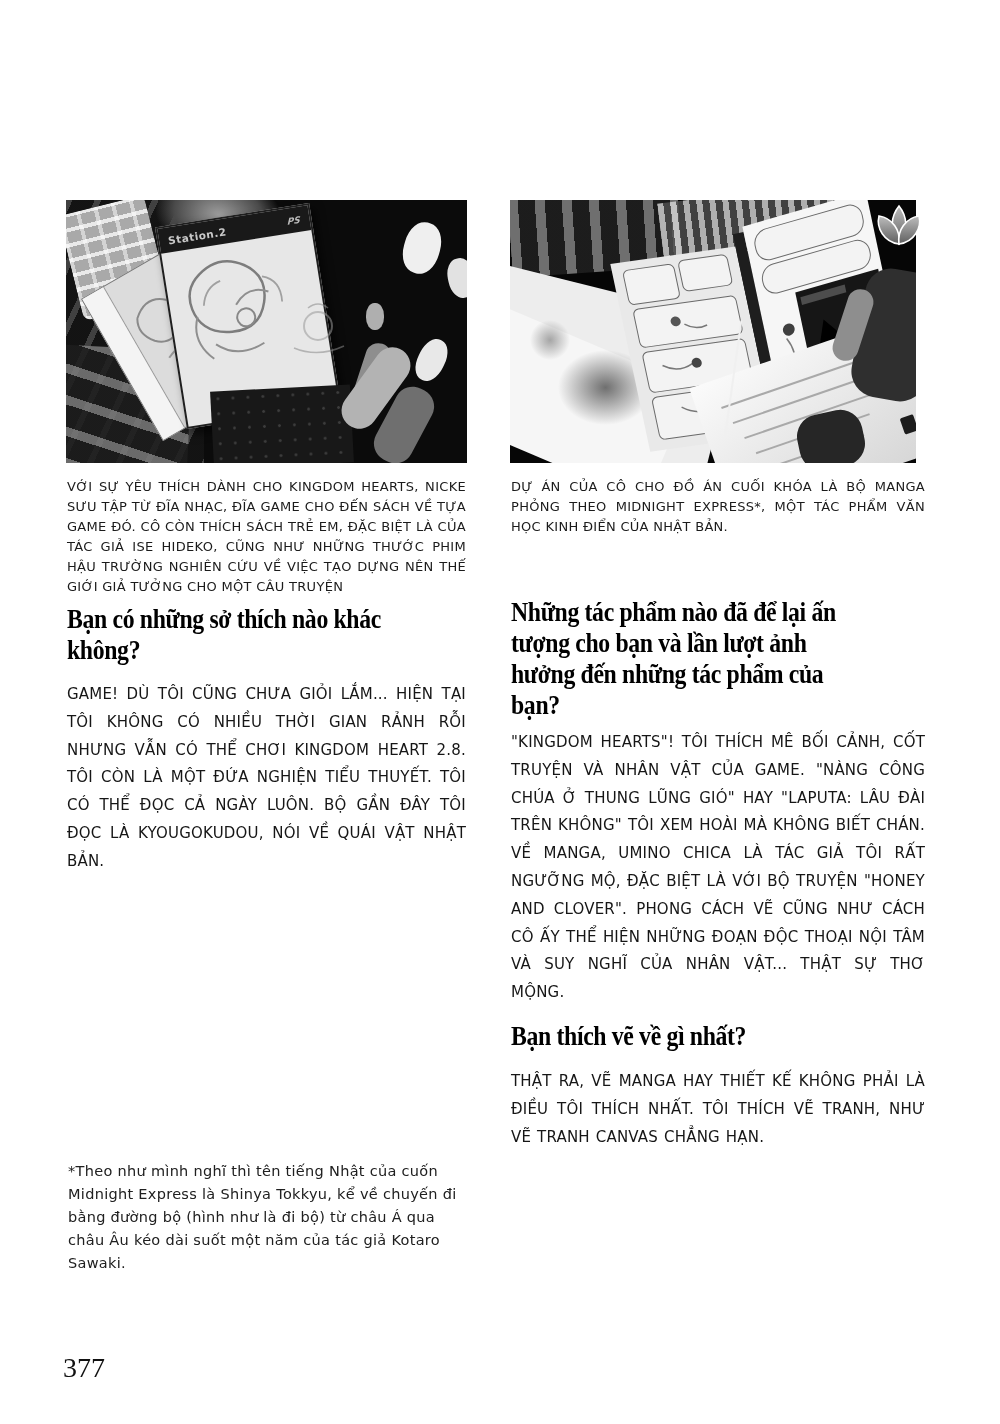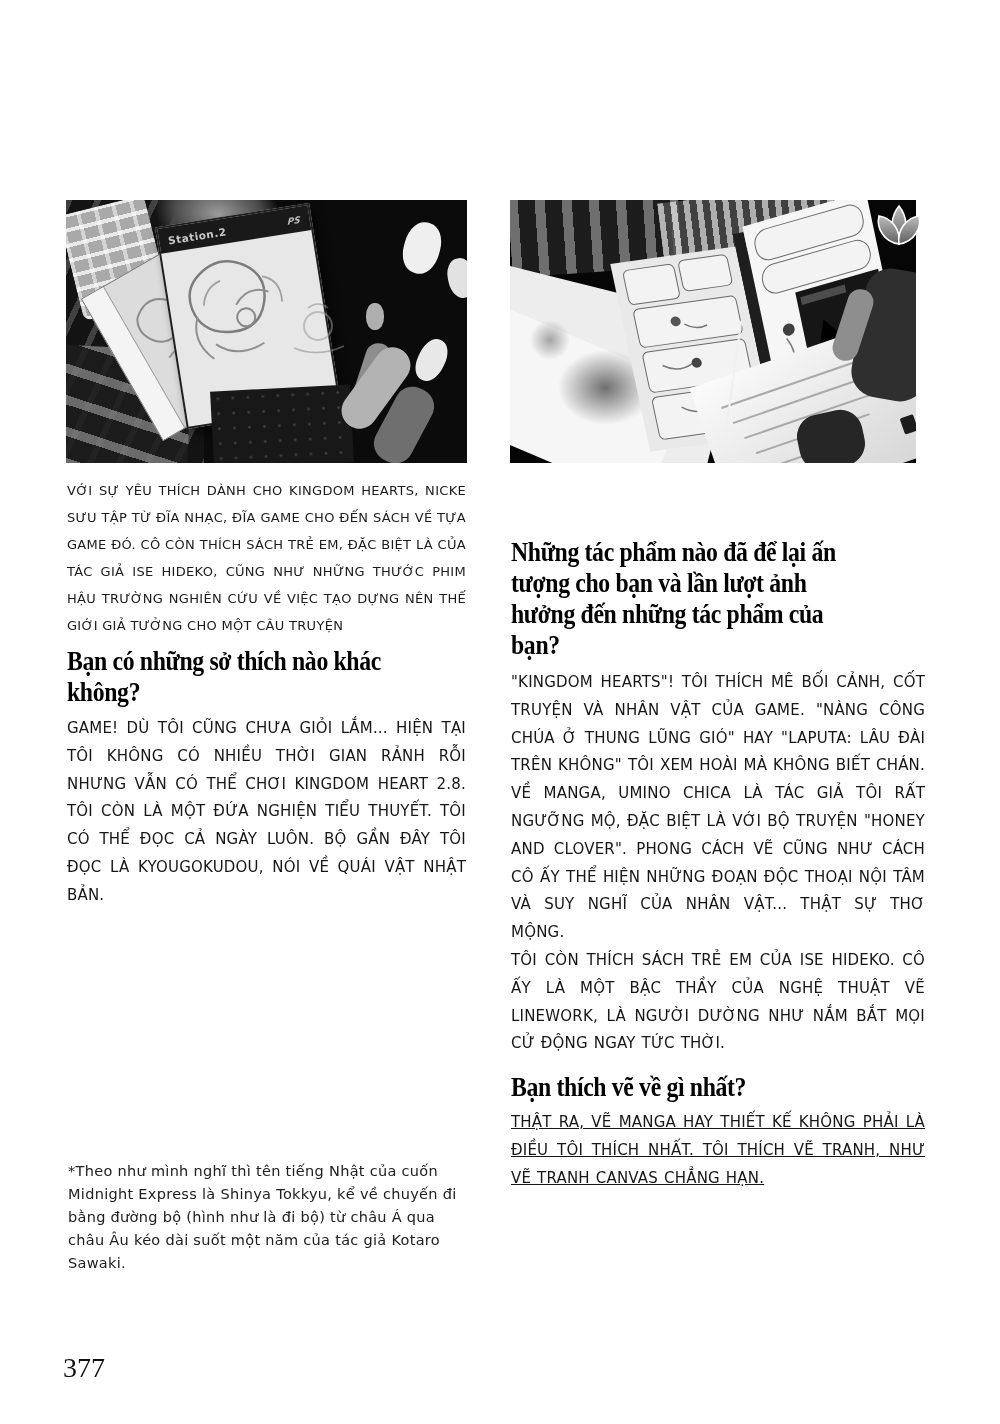--- a/index.html
+++ b/index.html
@@ -66,31 +66,31 @@
   .finger-r{left:330px;top:88px;width:26px;height:74px;border-radius:13px;background:#8e8e8e;transform:rotate(18deg);}
   .thumb-b{left:288px;top:212px;width:66px;height:56px;border-radius:22px;background:#262626;transform:rotate(-12deg);}
   .string{left:222px;top:120px;width:2px;height:120px;background:#f0f0f0;transform:rotate(8deg);}
 
   .lotus{position:absolute;left:868px;top:200px;width:62px;height:58px;}
 
   
   .col{position:absolute;top:477px;}
   .col-left{left:67px;width:399px;}
   .col-right{left:511px;width:414px;}
-  .caption{font-size:13px;line-height:27px;letter-spacing:.3px;text-align:justify;color:#1b1b1b;}
+  .caption{font-size:13px;line-height:20px;letter-spacing:.3px;text-align:justify;color:#1b1b1b;}
   .question{font-family:"Liberation Serif", serif;font-weight:bold;font-size:27px;line-height:31px;
      letter-spacing:-.4px;color:#000;transform:scaleX(.88);transform-origin:left top;}
   .q1{margin-top:7px;}
   .q2{margin-top:60px;}
   .q3{margin-top:14px;}
   .answer{font-size:15px;line-height:27.8px;text-align:justify;letter-spacing:.2px;word-spacing:1px;color:#161616;}
   .answer p{margin:0;}
-  .a1{margin-top:7px;}
+  .a1{margin-top:15px;}
   .a2{margin-top:8px;}
-  .a3{margin-top:6px;text-decoration:underline;}
+  .a3{margin-top:16px;}
   .footnote{position:absolute;left:68px;top:1160px;width:404px;font-size:14.5px;line-height:23px;
      letter-spacing:.3px;color:#202020;}
   .page-number{position:absolute;left:63px;top:1352px;font-family:"Liberation Serif", serif;
      font-size:28px;color:#111;}
   svg{display:block;}
 </style>
 </head>
 <body>
 
 <div class="page">
@@ -200,24 +200,24 @@
 
   <div class="col col-left">
     <div class="caption">VỚI SỰ YÊU THÍCH DÀNH CHO KINGDOM HEARTS, NICKE SƯU TẬP TỪ ĐĨA NHẠC, ĐĨA GAME CHO ĐẾN SÁCH VỀ TỰA GAME ĐÓ. CÔ CÒN THÍCH SÁCH TRẺ EM, ĐẶC BIỆT LÀ CỦA TÁC GIẢ ISE HIDEKO, CŨNG NHƯ NHỮNG THƯỚC PHIM HẬU TRƯỜNG NGHIÊN CỨU VỀ VIỆC TẠO DỰNG NÊN THẾ GIỚI GIẢ TƯỞNG CHO MỘT CÂU TRUYỆN</div>
     <div class="question q1">Bạn có những sở thích nào khác không?</div>
     <div class="answer a1">
       <p>GAME! DÙ TÔI CŨNG CHƯA GIỎI LẮM... HIỆN TẠI TÔI KHÔNG CÓ NHIỀU THỜI GIAN RẢNH RỖI NHƯNG VẪN CÓ THỂ CHƠI KINGDOM HEART 2.8. TÔI CÒN LÀ MỘT ĐỨA NGHIỆN TIỂU THUYẾT. TÔI CÓ THỂ ĐỌC CẢ NGÀY LUÔN. BỘ GẦN ĐÂY TÔI ĐỌC LÀ KYOUGOKUDOU, NÓI VỀ QUÁI VẬT NHẬT BẢN.</p>
     </div>
   </div>
 
   <div class="col col-right">
+    <div class="caption">DỰ ÁN CỦA CÔ CHO ĐỒ ÁN CUỐI KHÓA LÀ BỘ MANGA PHỎNG THEO MIDNIGHT EXPRESS*, MỘT TÁC PHẨM VĂN HỌC KINH ĐIỂN CỦA NHẬT BẢN.</div>
     <div class="question q2">Những tác phẩm nào đã để lại ấn tượng cho bạn và lần lượt ảnh hưởng đến những tác phẩm của bạn?</div>
     <div class="answer a2">
       <p>"KINGDOM HEARTS"! TÔI THÍCH MÊ BỐI CẢNH, CỐT TRUYỆN VÀ NHÂN VẬT CỦA GAME. "NÀNG CÔNG CHÚA Ở THUNG LŨNG GIÓ" HAY "LAPUTA: LÂU ĐÀI TRÊN KHÔNG" TÔI XEM HOÀI MÀ KHÔNG BIẾT CHÁN. VỀ MANGA, UMINO CHICA LÀ TÁC GIẢ TÔI RẤT NGƯỠNG MỘ, ĐẶC BIỆT LÀ VỚI BỘ TRUYỆN "HONEY AND CLOVER". PHONG CÁCH VẼ CŨNG NHƯ CÁCH CÔ ẤY THỂ HIỆN NHỮNG ĐOẠN ĐỘC THOẠI NỘI TÂM VÀ SUY NGHĨ CỦA NHÂN VẬT... THẬT SỰ THƠ MỘNG.</p>
-      <p>TÔI CÒN THÍCH SÁCH TRẺ EM CỦA ISE HIDEKO. CÔ ẤY LÀ MỘT BẬC THẦY CỦA NGHỆ THUẬT VẼ LINEWORK, LÀ NGƯỜI DƯỜNG NHƯ NẮM BẮT MỌI CỬ ĐỘNG NGAY TỨC THỜI.</p>
     </div>
     <div class="question q3">Bạn thích vẽ về gì nhất?</div>
     <div class="answer a3">
       <p>THẬT RA, VẼ MANGA HAY THIẾT KẾ KHÔNG PHẢI LÀ ĐIỀU TÔI THÍCH NHẤT. TÔI THÍCH VẼ TRANH, NHƯ VẼ TRANH CANVAS CHẲNG HẠN.</p>
     </div>
   </div>
 
   <div class="footnote">*Theo như mình nghĩ thì tên tiếng Nhật của cuốn Midnight Express là Shinya Tokkyu, kể về chuyến đi bằng đường bộ (hình như là đi bộ) từ châu Á qua châu Âu kéo dài suốt một năm của tác giả Kotaro Sawaki.</div>
   <div class="page-number">377</div>
 </div>

